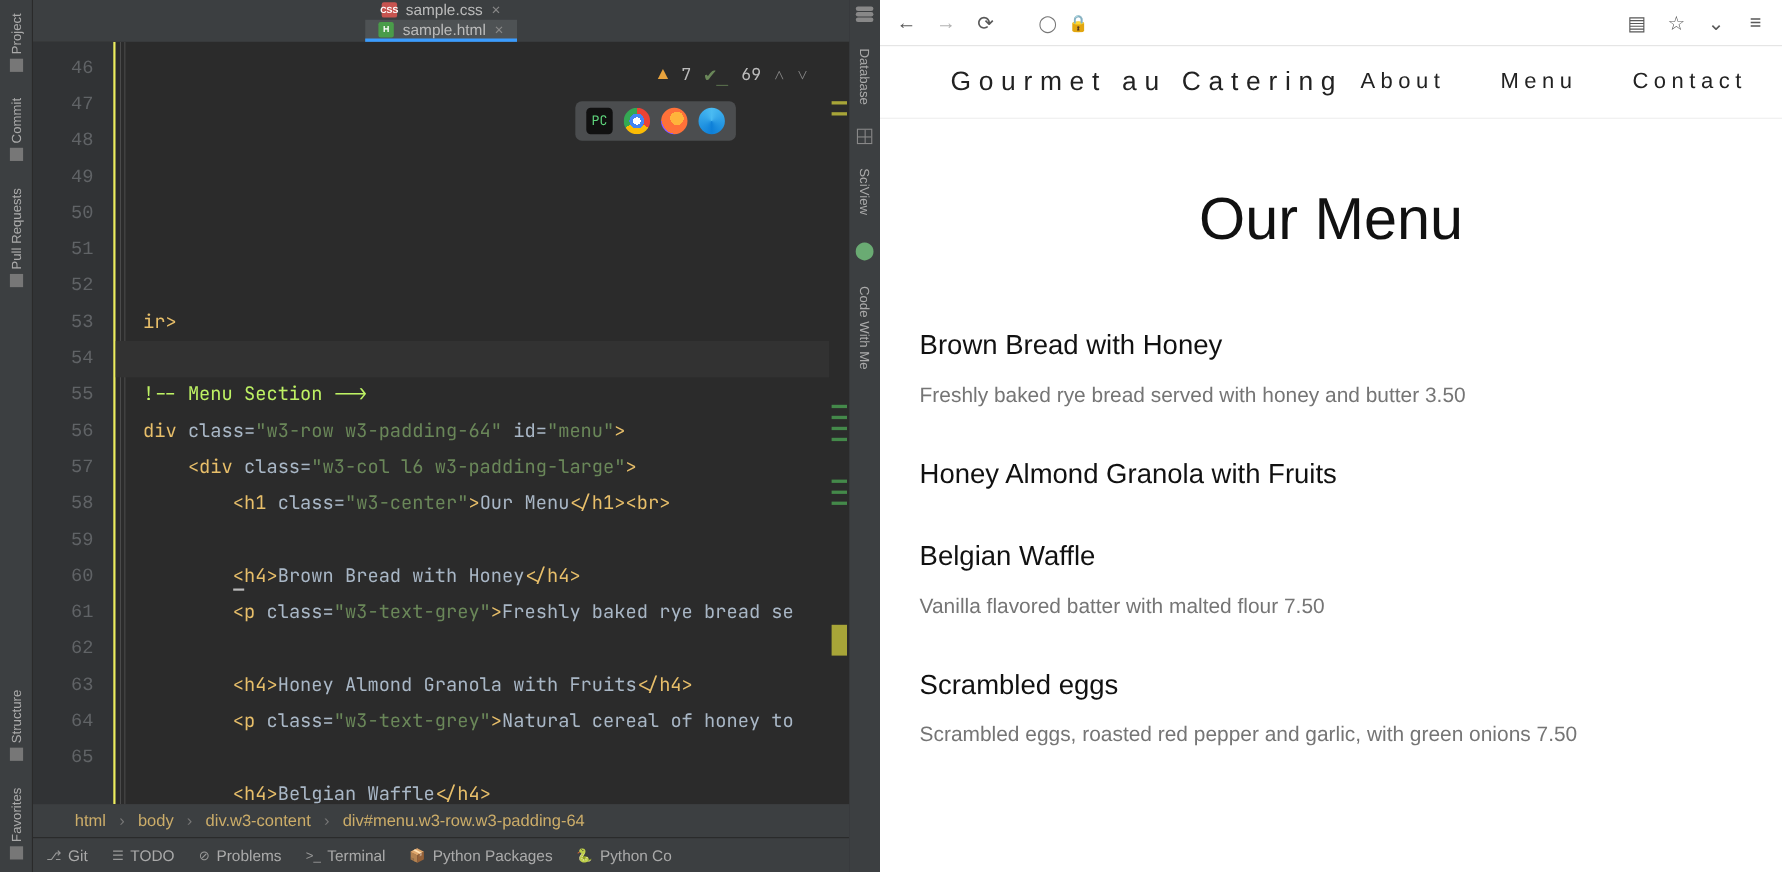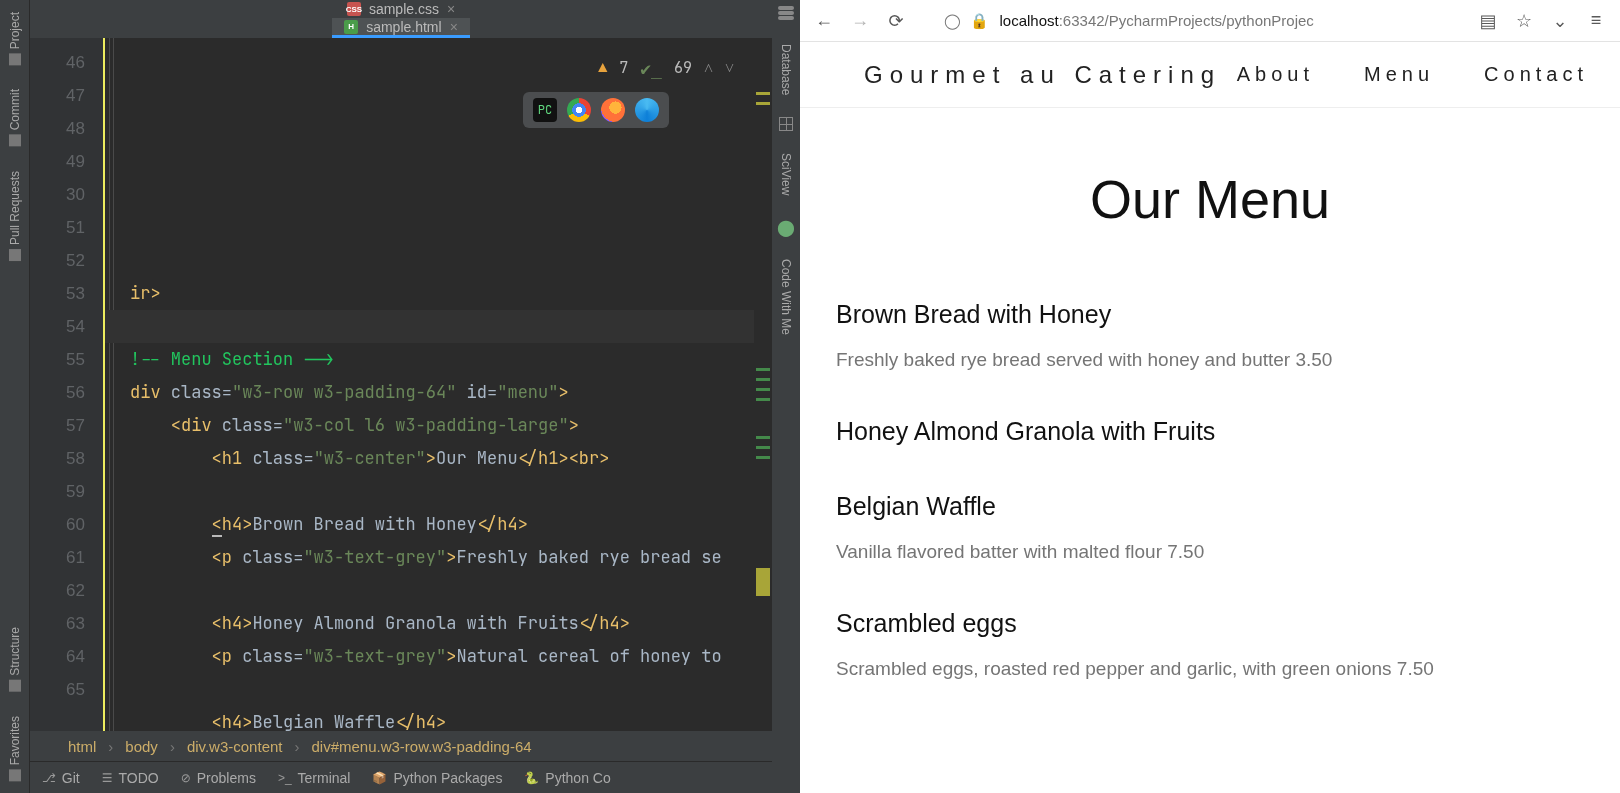--- a/index.html
+++ b/index.html
@@ -70,21 +70,21 @@
   position: relative;
   overflow: hidden;
 }
 .gutter {
   width: 75px;
   background: #313335;
   border-right: 2px solid #eded5e;
   padding-top: 8px;
   text-align: right;
   color: #606366;
-  font-family: Liberation Sans, sans-serif;
+  font-family: Liberation Mono, monospace;
   font-size: 17px;
   line-height: 33px;
 }
 .gutter div { padding-right: 18px; }
 .code {
   flex:1;
   position: relative;
   font-family: "JetBrains Mono","Menlo","Consolas",monospace;
   font-size: 17px;
   line-height: 33px;
@@ -92,21 +92,21 @@
   padding-left: 25px;
   white-space: pre;
   color: #a9b7c6;
   overflow: hidden;
 }
 .vline1 { position:absolute; left:4px; top:0; bottom:0; width:1px; background:#4a4a4a; }
 .vline2 { position:absolute; left:8px; top:0; bottom:0; width:1px; background:#4a4a4a; }
 .c-tag { color:#e8bf6a; }
 .c-attr { color:#a9b7c6; }
 .c-str { color:#6a8759; }
-.c-cmt { color:#22c55e; }
+.c-cmt { color:#bef264; }
 .c-txt { color:#a9b7c6; }
 .hl { position:absolute; left:0; right:0; top:272px; height:33px; background:#323232; }
 .caret-cell { border-bottom: 2px solid #bababa; }
 .inspections {
   position:absolute; right: 20px; top: 14px;
   display:flex; align-items:center; gap:12px;
   font-size: 15px; color:#bbb;
 }
 .tri { color:#e8a33d; }
 .chk { color:#6a8759; font-size:18px;}
@@ -235,21 +235,21 @@
         <span>sample.html</span>
         <span class="x">×</span>
       </div>
     </div>
   <div class="editor-wrap">
     <div class="gutter" id="gutter">
         <div>46</div>
         <div>47</div>
         <div>48</div>
         <div>49</div>
-        <div>30</div>
+        <div>50</div>
         <div>51</div>
         <div>52</div>
         <div>53</div>
         <div>54</div>
         <div>55</div>
         <div>56</div>
         <div>57</div>
         <div>58</div>
         <div>59</div>
         <div>60</div>
@@ -322,23 +322,20 @@
   </div>
 
 <div class="browser">
   <div class="btoolbar">
     <span class="bt-btn">←</span>
     <span class="bt-btn disabled">→</span>
     <span class="bt-btn">⟳</span>
     <div class="url">
       <span class="shield">◯</span>
       <span class="shield">🔒</span>
-      <span>
-        <span class="url-domain">localhost</span><span class="url-path">:63342</span><span class="url-path">/PycharmProjects/pythonProjec</span>
-      </span>
     </div>
     <div class="bt-right">
       <span class="bt-btn">▤</span>
       <span class="bt-btn">☆</span>
       <span class="bt-btn">⌄</span>
       <span class="bt-btn">≡</span>
     </div>
   </div>
   <div class="site-header">
     <div class="brand">Gourmet au Catering</div>

